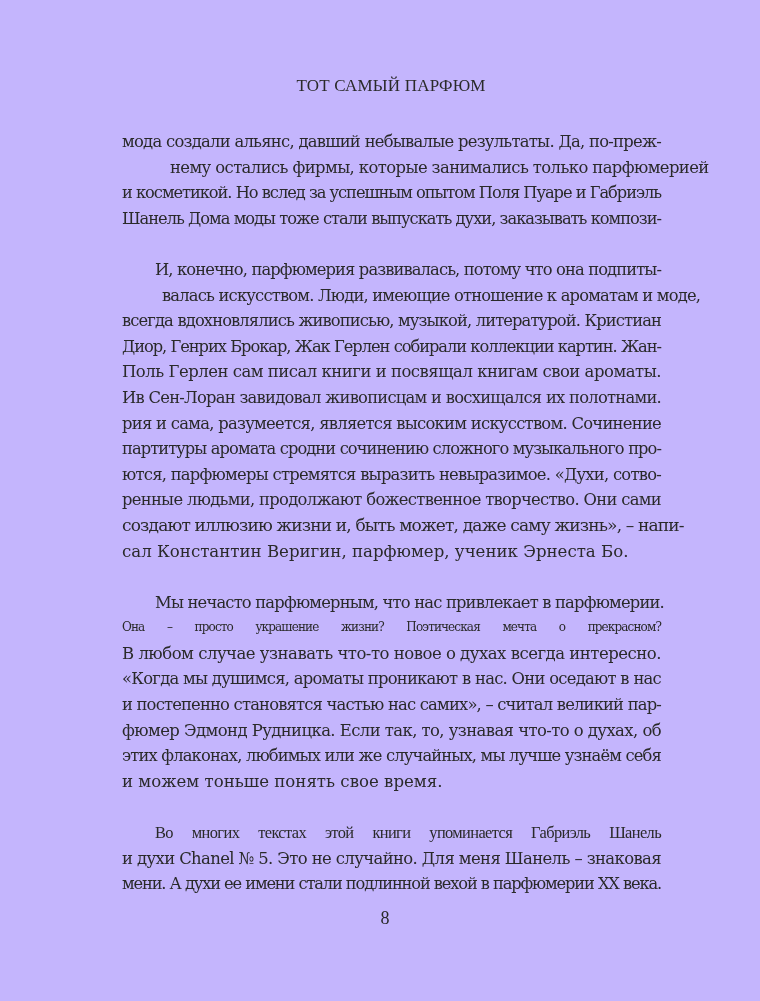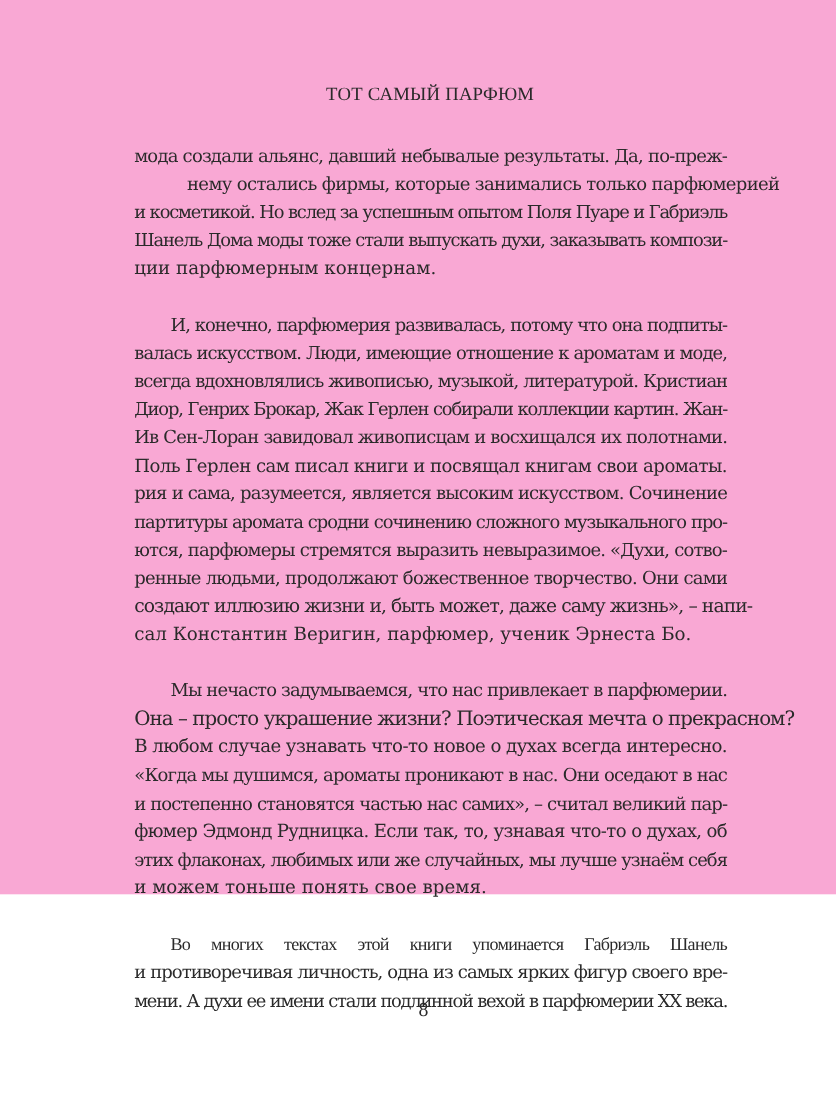--- a/index.html
+++ b/index.html
@@ -11,22 +11,22 @@
     width: 760px;
     height: 1001px;
     position: relative;
     overflow: hidden;
     color: #262626;
   }
   .page {
     position: absolute;
     left: 0; top: 0;
     width: 760px;
-    height: 813px;
-    background: #f9a8d4;
+    height: 1001px;
+    background: #c4b5fd;
   }
   .running-head {
     position: absolute;
     top: 76px;
     left: 0;
     width: 782px;
     text-align: center;
     font-family: "Liberation Serif", "DejaVu Serif", serif;
     font-size: 17px;
     letter-spacing: 0.2px;
@@ -76,50 +76,49 @@
 
 <div class="page">
   <div class="running-head">ТОТ САМЫЙ ПАРФЮМ</div>
 
   <div class="body-text">
     <p class="para">
       <span class="line" style="letter-spacing: -0.75px; font-size: 16.38px;">мода создали альянс, давший небывалые результаты. Да, по-преж-</span>
       <span class="line" style="letter-spacing: -0.59px; font-size: 16.4px; margin-left: 48px;">нему остались фирмы, которые занимались только парфюмерией</span>
       <span class="line" style="letter-spacing: -1.05px; font-size: 16.24px;">и косметикой. Но вслед за успешным опытом Поля Пуаре и Габриэль</span>
       <span class="line" style="letter-spacing: -1.01px; font-size: 16.25px;">Шанель Дома моды тоже стали выпускать духи, заказывать компози-</span>
-      <span class="line last">ции парфюмерным концернам.</span>
     </p>
 
     <p class="para">
       <span class="line indent" style="letter-spacing: -0.9px; font-size: 16.32px;">И, конечно, парфюмерия развивалась, потому что она подпиты-</span>
-      <span class="line" style="letter-spacing: -0.81px; font-size: 16.32px;">валась искусством. Люди, имеющие отношение к ароматам и моде,</span>
+      <span class="line" style="letter-spacing: -0.81px; font-size: 16.32px; margin-left: 40px;">валась искусством. Люди, имеющие отношение к ароматам и моде,</span>
       <span class="line" style="letter-spacing: -0.89px; font-size: 16.32px;">всегда вдохновлялись живописью, музыкой, литературой. Кристиан</span>
       <span class="line" style="letter-spacing: -1.04px; font-size: 16.26px;">Диор, Генрих Брокар, Жак Герлен собирали коллекции картин. Жан-</span>
+      <span class="line" style="letter-spacing: -0.48px; font-size: 16.45px;">Поль Герлен сам писал книги и посвящал книгам свои ароматы.</span>
       <span class="line" style="letter-spacing: -0.75px; font-size: 16.35px;">Ив Сен-Лоран завидовал живописцам и восхищался их полотнами.</span>
-      <span class="line" style="letter-spacing: -0.48px; font-size: 16.45px;">Поль Герлен сам писал книги и посвящал книгам свои ароматы.</span>
       <span class="line" style="letter-spacing: -0.75px; font-size: 16.39px;">рия и сама, разумеется, является высоким искусством. Сочинение</span>
       <span class="line" style="letter-spacing: -0.92px; font-size: 16.26px;">партитуры аромата сродни сочинению сложного музыкального про-</span>
       <span class="line" style="letter-spacing: -0.76px; font-size: 16.37px;">ются, парфюмеры стремятся выразить невыразимое. «Духи, сотво-</span>
       <span class="line" style="letter-spacing: -0.7px; font-size: 16.35px;">ренные людьми, продолжают божественное творчество. Они сами</span>
       <span class="line" style="letter-spacing: -0.83px; font-size: 17px;">создают иллюзию жизни и, быть может, даже саму жизнь», – напи-</span>
       <span class="line last">сал Константин Веригин, парфюмер, ученик Эрнеста Бо.</span>
     </p>
 
     <p class="para">
-      <span class="line indent" style="letter-spacing: -0.81px; font-size: 16.33px;">Мы нечасто задумываемся, что нас привлекает в парфюмерии.</span>
-      <span class="line" style="letter-spacing: -0.86px; font-size: 18px;">Она – просто украшение жизни? Поэтическая мечта о прекрасном?</span>
+      <span class="line indent" style="letter-spacing: -0.81px; font-size: 16.33px;">Мы нечасто парфюмерным, что нас привлекает в парфюмерии.</span>
+      <span class="line" style="letter-spacing: -0.86px; font-size: 12px;">Она – просто украшение жизни? Поэтическая мечта о прекрасном?</span>
       <span class="line" style="letter-spacing: -0.5px; font-size: 16.5px;">В любом случае узнавать что-то новое о духах всегда интересно.</span>
       <span class="line" style="letter-spacing: -0.74px; font-size: 16.38px;">«Когда мы душимся, ароматы проникают в нас. Они оседают в нас</span>
       <span class="line" style="letter-spacing: -0.84px; font-size: 16.39px;">и постепенно становятся частью нас самих», – считал великий пар-</span>
       <span class="line" style="letter-spacing: -0.59px; font-size: 16.47px;">фюмер Эдмонд Рудницка. Если так, то, узнавая что-то о духах, об</span>
       <span class="line" style="letter-spacing: -0.85px; font-size: 16.32px;">этих флаконах, любимых или же случайных, мы лучше узнаём себя</span>
       <span class="line last">и можем тоньше понять свое время.</span>
     </p>
 
     <p class="para">
       <span class="line indent" style="letter-spacing: -0.61px; font-size: 16.4px; font-family: Liberation Serif, serif;">Во многих текстах этой книги упоминается Габриэль Шанель</span>
-      <span class="line" style="letter-spacing: -0.87px; font-size: 16.38px;">и противоречивая личность, одна из самых ярких фигур своего вре-</span>
+      <span class="line" style="letter-spacing: -0.62px; font-size: 16.45px;">и духи Chanel № 5. Это не случайно. Для меня Шанель – знаковая</span>
       <span class="line" style="letter-spacing: -1.14px; font-size: 16.26px;">мени. А духи ее имени стали подлинной вехой в парфюмерии XX века.</span>
     </p>
   </div>
 
   <div class="page-number">8</div>
 </div>
 
 </body></html>

